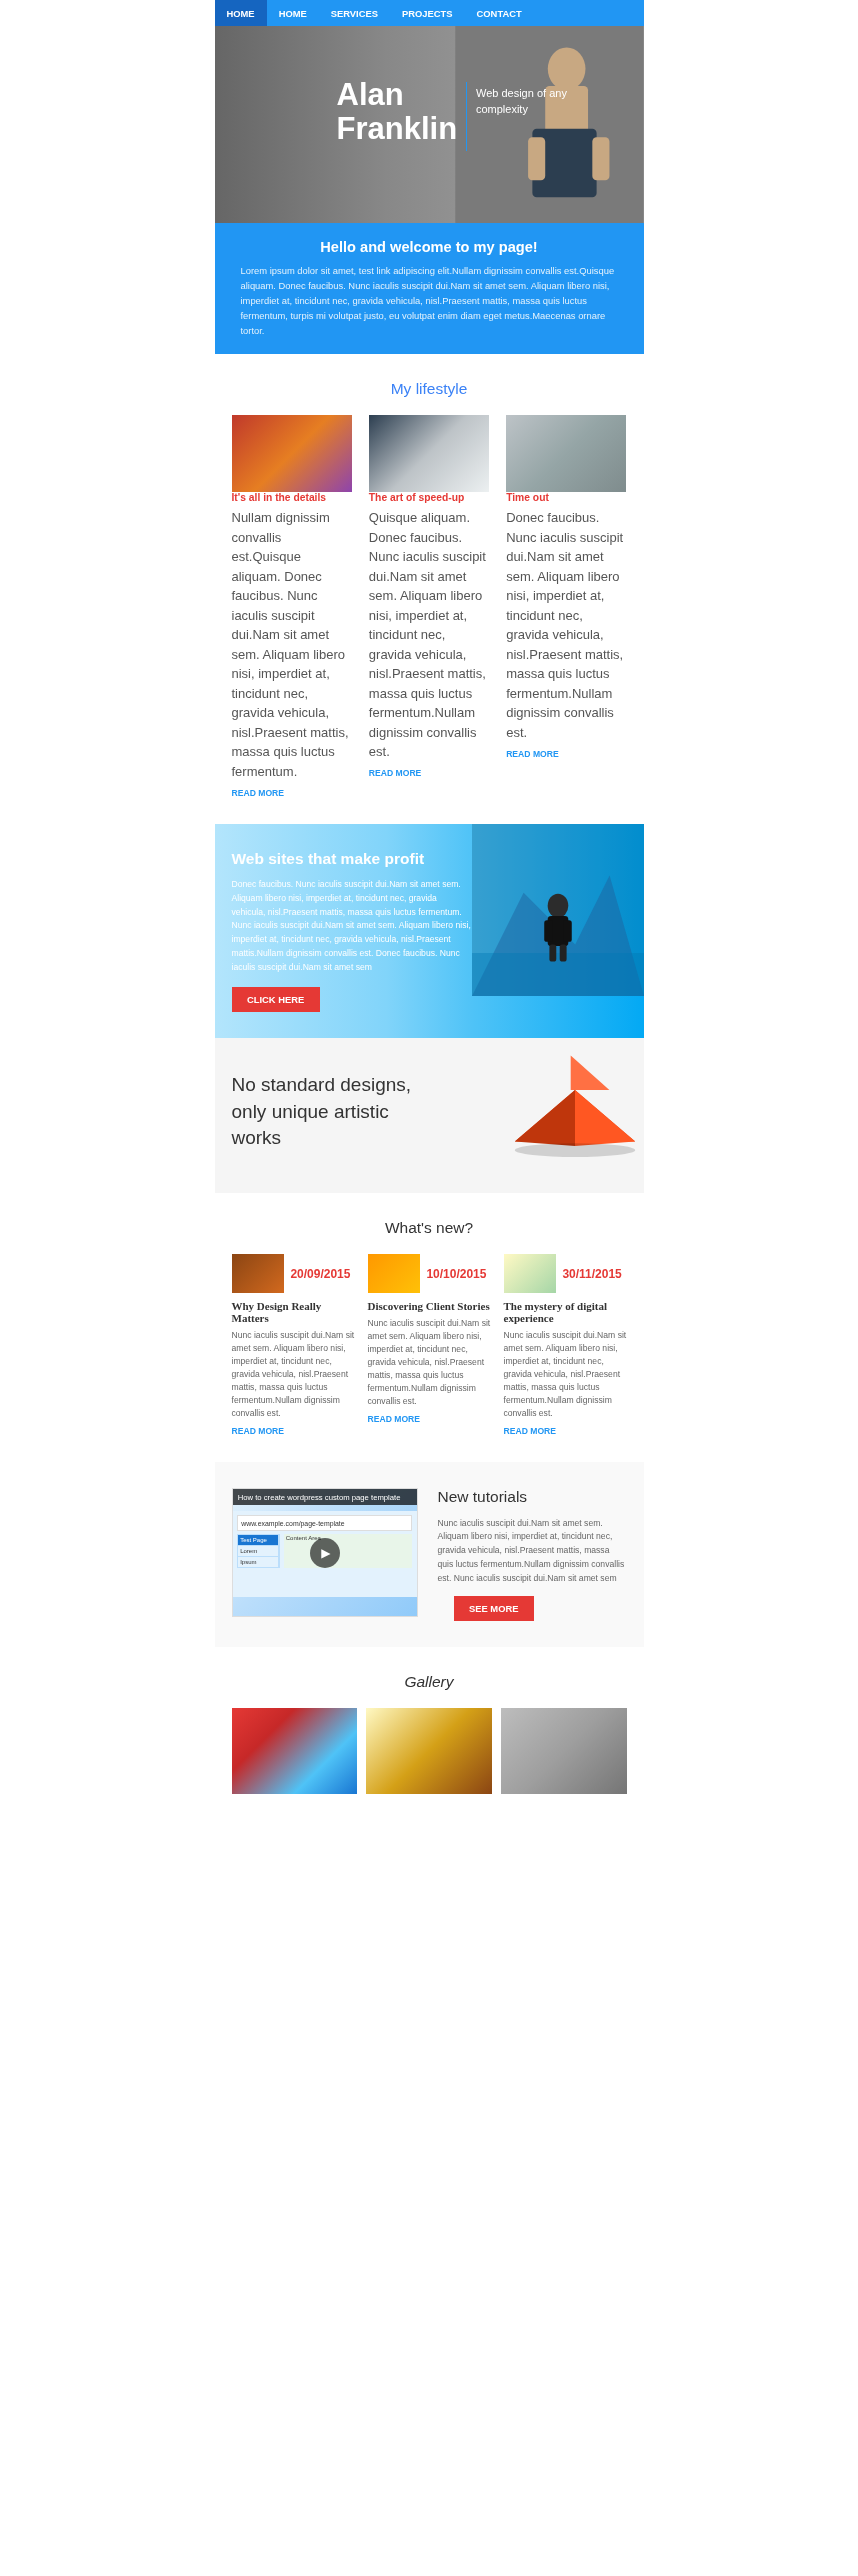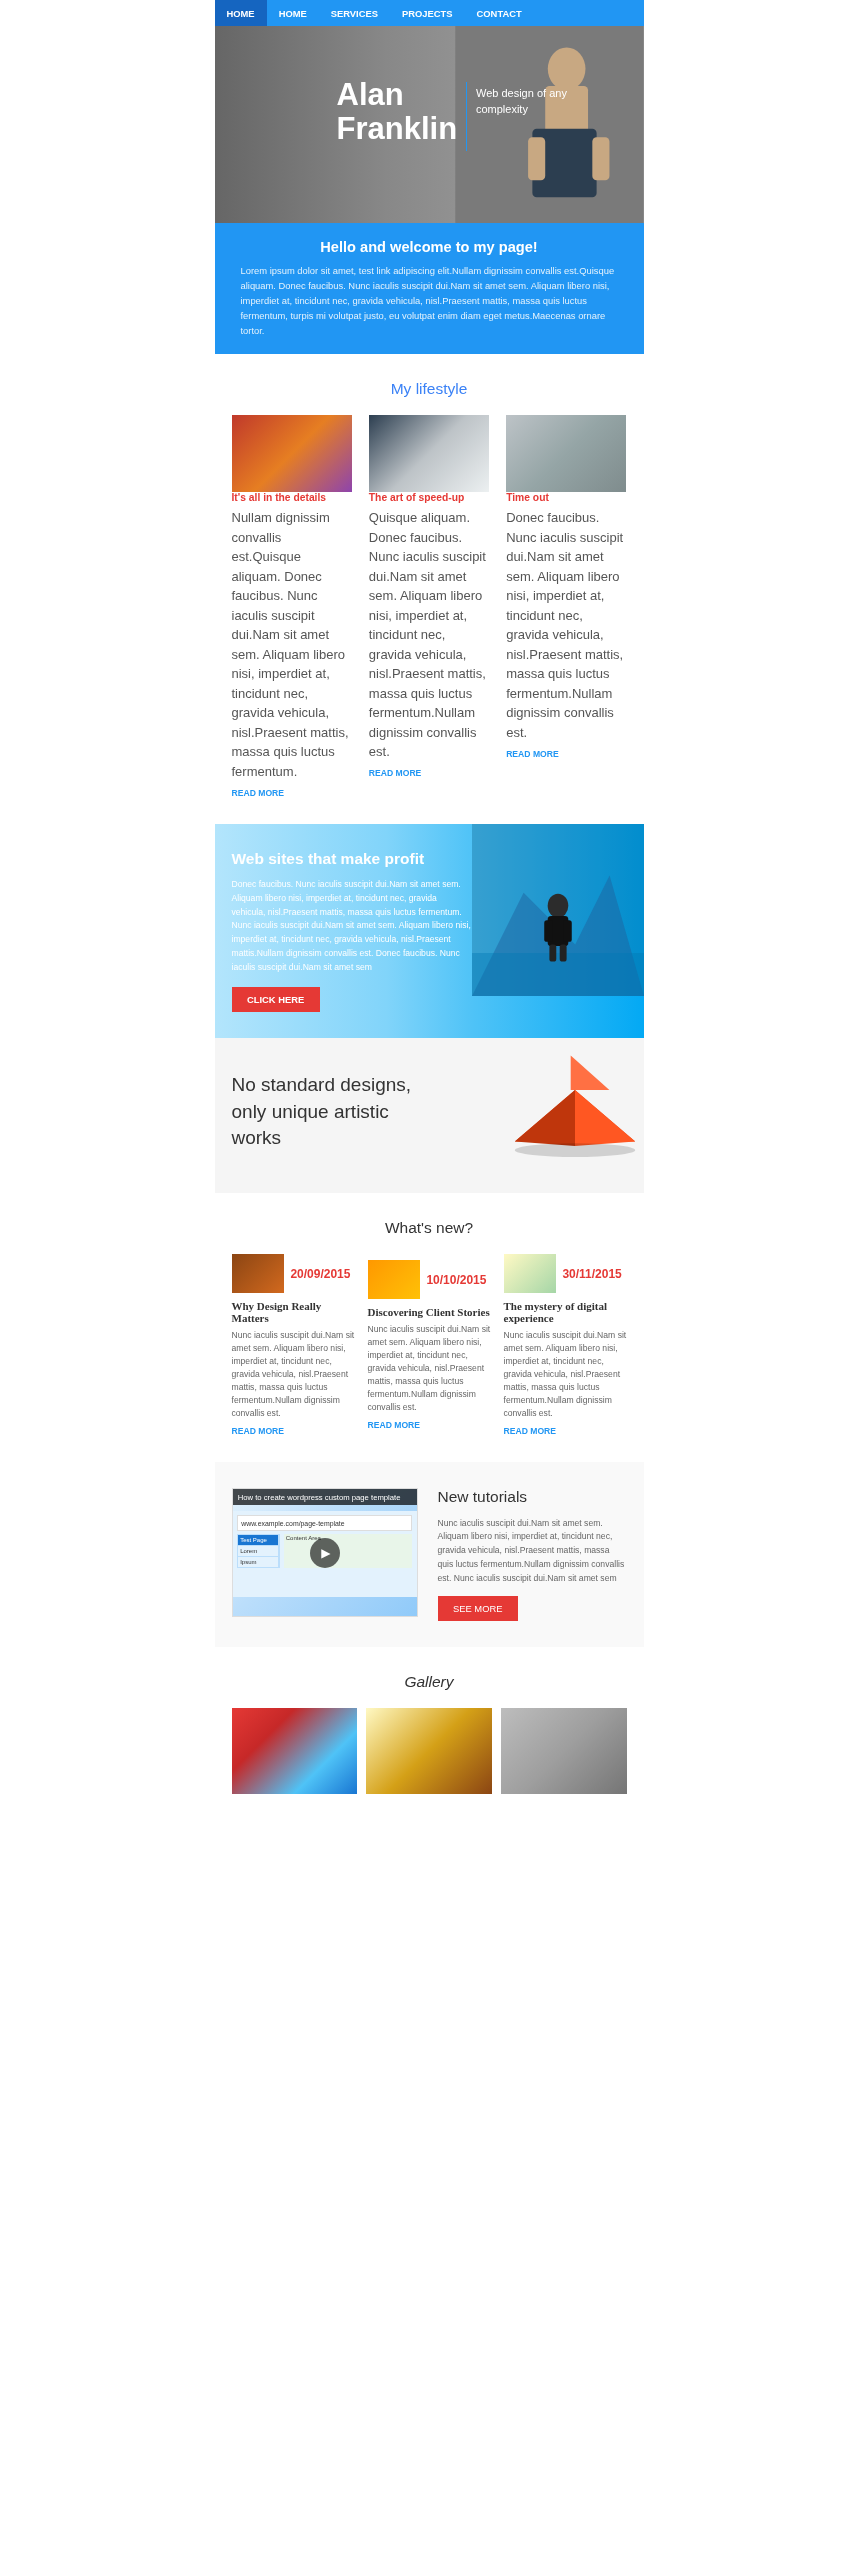--- a/index.html
+++ b/index.html
@@ -40,21 +40,21 @@
     .click-here-btn { background: #e53935; color: #fff; border: none; padding: 6.9px 15.5px; font-size: 9.4px; font-weight: bold; cursor: pointer; }
 
     
     .artistic-section { background: #f5f5f5; padding: 34px 17px; position: relative; overflow: hidden; min-height: 155px; }
     .artistic-section h2 { font-size: 19px; color: #333; font-weight: 300; line-height: 1.4; max-width: 189px; }
     .paper-boat { position: absolute; right: -17px; top: 8.6px; width: 172px; height: 129px; }
 
     
     .whats-new { padding: 26px 17px; background: #fff; }
     .whats-new h2 { text-align: center; font-size: 15.5px; font-weight: normal; margin-bottom: 17px; color: #333; }
-    .news-grid { display: flex; gap: 13px; align-items: center; }
+    .news-grid { display: flex; gap: 13px; }
     .news-item { flex: 1; }
     .news-thumb-row { display: flex; align-items: center; gap: 6.9px; margin-bottom: 6.9px; }
     .news-thumb { width: 52px; height: 39px; flex-shrink: 0; }
     .news-thumb-1 { background: linear-gradient(135deg, #8B4513 0%, #D2691E 100%); }
     .news-thumb-2 { background: linear-gradient(135deg, #ff9800 0%, #ffc107 100%); }
     .news-thumb-3 { background: linear-gradient(135deg, #fff9c4 0%, #a5d6a7 100%); }
     .news-date { color: #e53935; font-size: 12px; font-weight: bold; }
     .news-item h3 { font-size: 11px; font-weight: bold; margin-bottom: 5.2px; color: #333; font-family: Liberation Serif, serif; }
     .news-item p { font-size: 8.6px; line-height: 1.5; color: #666; margin-bottom: 6.9px; }
 
@@ -62,21 +62,21 @@
     .tutorials { padding: 26px 17px; background: #f9f9f9; }
     .tutorials-inner { display: flex; gap: 17px; align-items: flex-start; }
     .tutorial-video { flex: 0 0 189px; }
     .video-thumb { width: 186px; height: 129px; background: linear-gradient(135deg, #e3f2fd 0%, #bbdefb 40%, #90caf9 100%); position: relative; border: 0.9px solid #ddd; overflow: hidden; }
     .video-title-bar { background: rgba(0,0,0,0.7); color: #fff; font-size: 7.7px; padding: 3.4px 5.2px; position: absolute; top: 0; left: 0; right: 0; }
     .video-play-btn { position: absolute; top: 50%; left: 50%; transform: translate(-50%, -50%); width: 30px; height: 30px; background: rgba(0,0,0,0.6); border-radius: 50%; display: flex; align-items: center; justify-content: center; cursor: pointer; }
     .video-play-btn::after { content: '▶'; color: #fff; font-size: 12px; margin-left: 2.6px; }
     .tutorial-content { flex: 1; }
     .tutorial-content h2 { font-size: 15.5px; font-weight: normal; margin-bottom: 10.3px; color: #333; }
     .tutorial-content p { font-size: 8.6px; line-height: 1.6; color: #666; margin-bottom: 10.3px; }
-    .see-more-btn { background: #e53935; color: #fff; border: none; padding: 6.9px 15.5px; font-size: 9.4px; font-weight: normal; cursor: pointer; }
+    .see-more-btn { background: #e53935; color: #fff; border: none; padding: 6.9px 15.5px; font-size: 9.4px; font-weight: bold; cursor: pointer; margin-left: 16px; }
 
     
     .gallery { padding: 26px 17px; background: #fff; font-style: italic; }
     .gallery h2 { text-align: center; font-size: 15.5px; font-weight: normal; margin-bottom: 17px; color: #333; }
     .gallery-grid { display: flex; gap: 8.6px; }
     .gallery-item { flex: 1; height: 86px; }
     .gallery-item-1 { background: linear-gradient(135deg, #e53935 0%, #c62828 30%, #4fc3f7 70%, #1976d2 100%); }
     .gallery-item-2 { background: linear-gradient(135deg, #fff9c4 0%, #d4a017 50%, #8B4513 100%); }
     .gallery-item-3 { background: linear-gradient(135deg, #bdbdbd 0%, #9e9e9e 50%, #757575 100%); }
 

